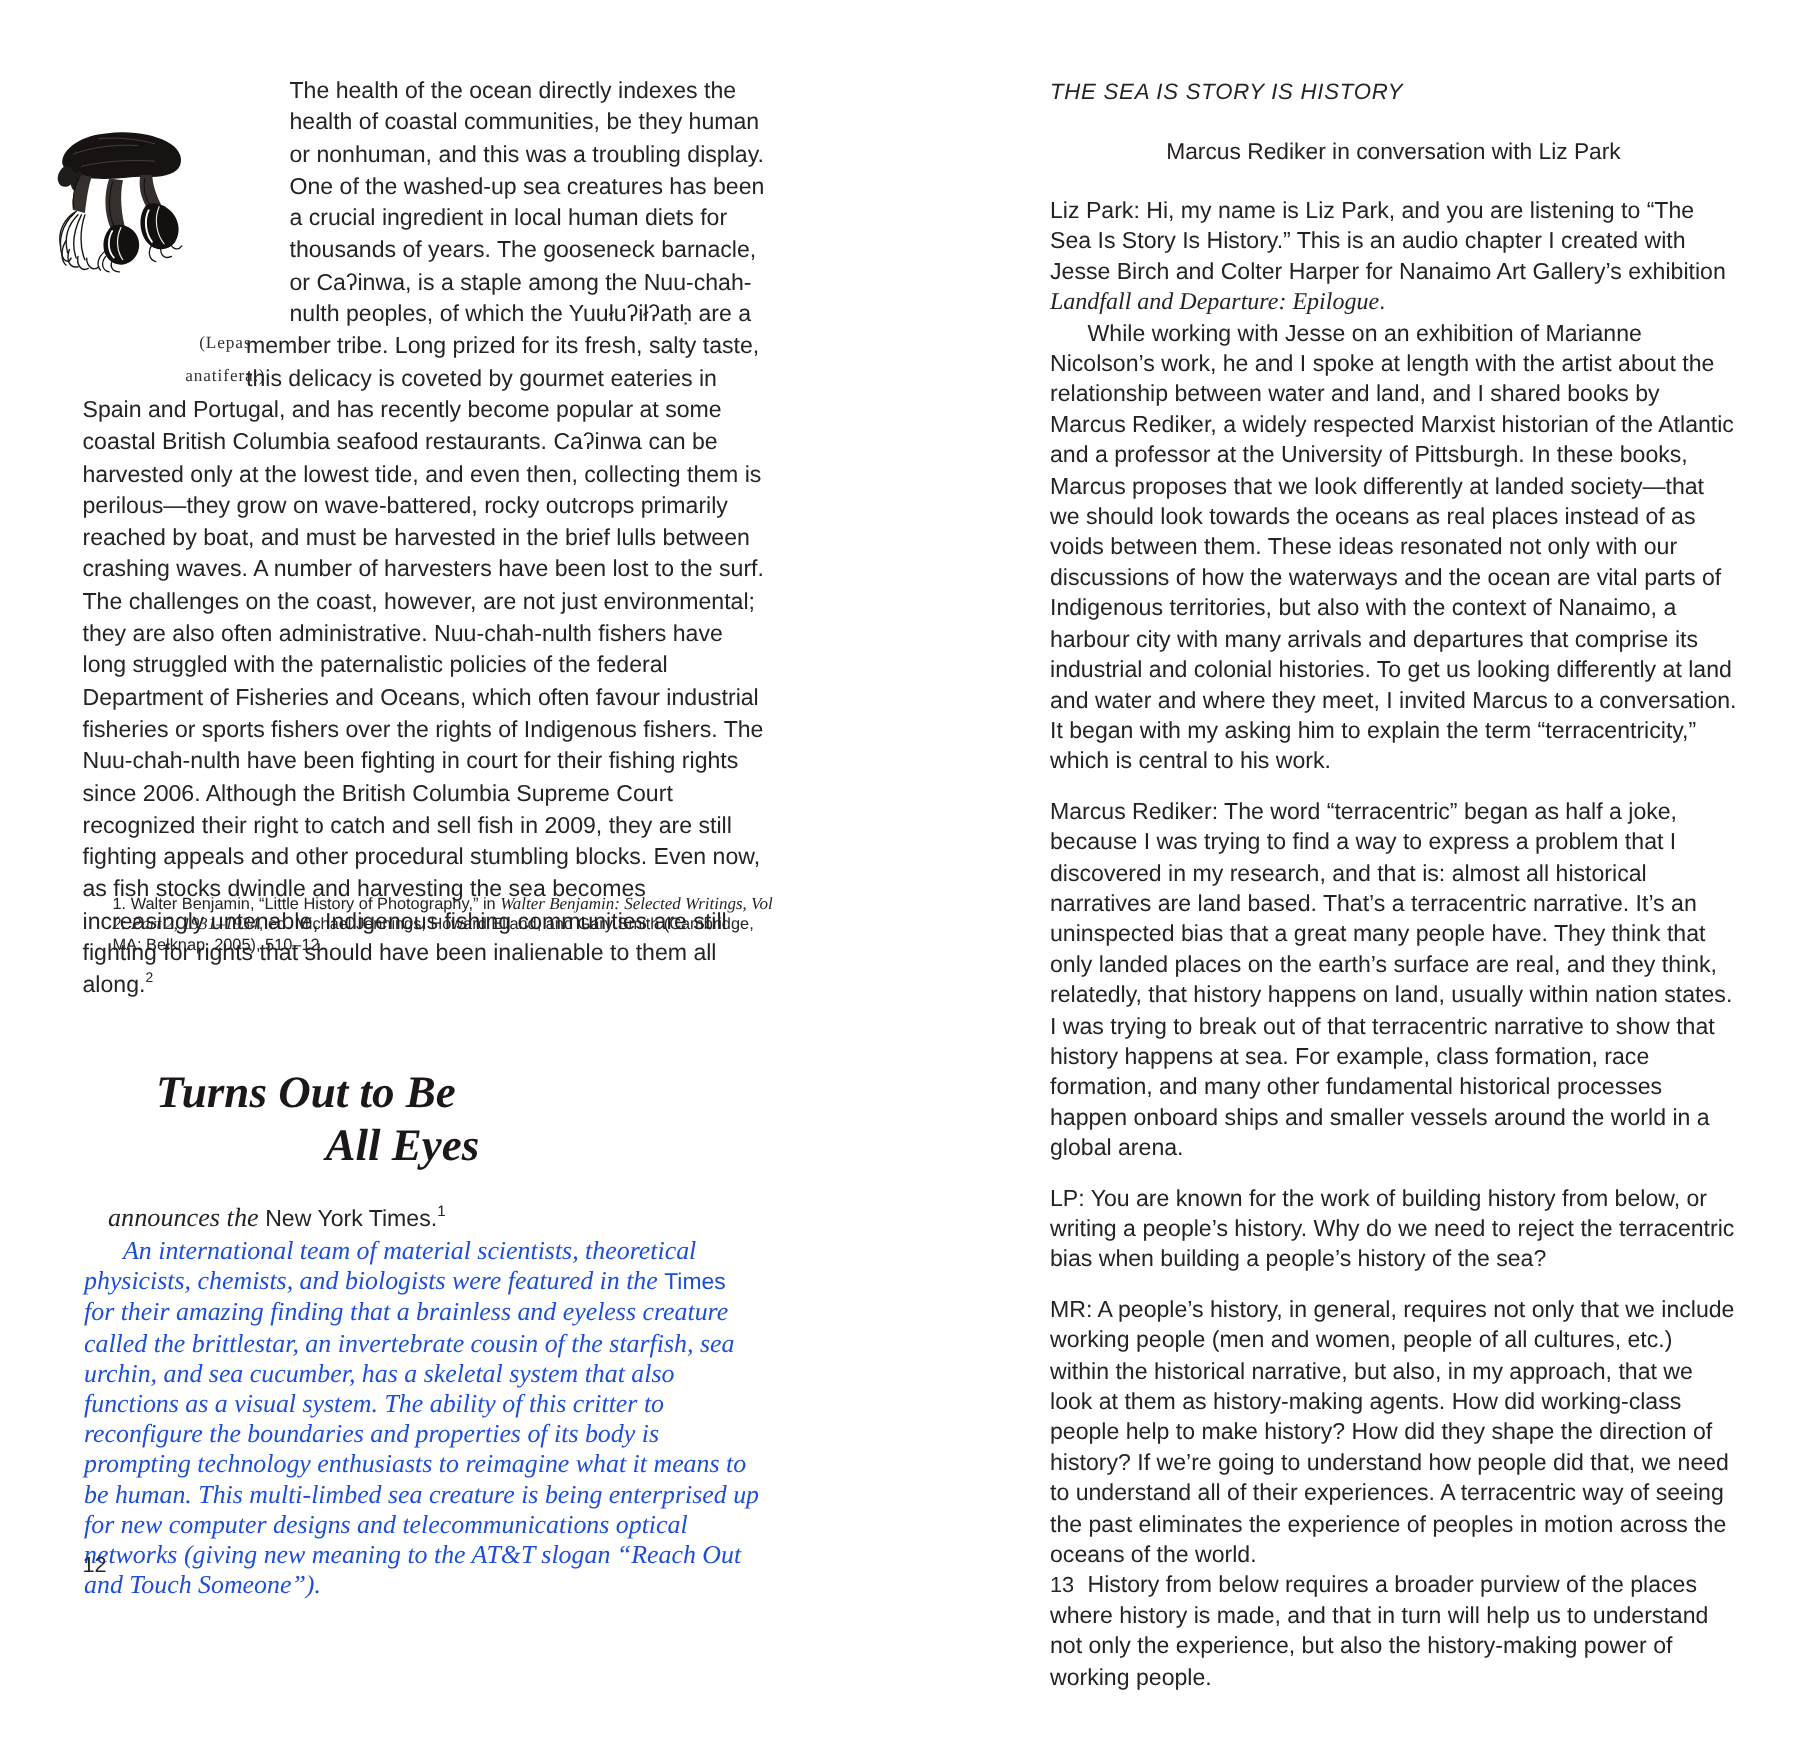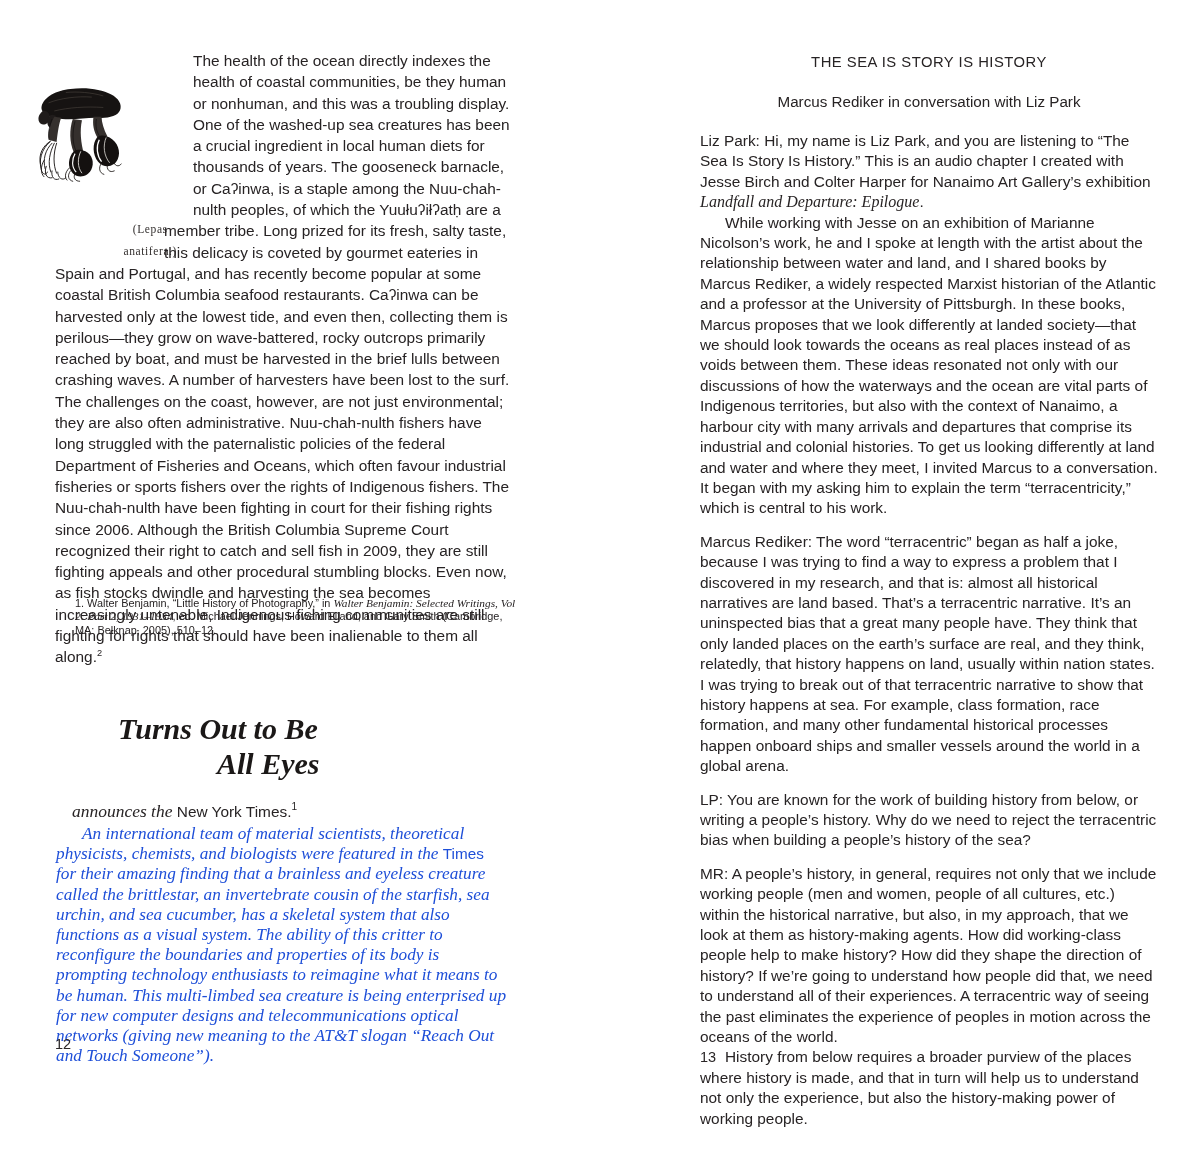--- a/index.html
+++ b/index.html
@@ -25,34 +25,34 @@
     font-size:11.5px; letter-spacing:0.6px; color:#332f2e;
   }
   .footnotes { left:75px; top:597px; width:444px; font-size:10.9px; line-height:13.4px; overflow-wrap:anywhere; }
   .footnotes p { margin:0; }
   .headline {
     left:55px; top:711px; width:330px;
     font-family:"Liberation Serif", serif; font-style:italic; font-weight:bold;
     font-size:30px; line-height:35px; color:#1b1817;
   }
   .headline .hl1 { margin-left:22px; }
-  .headline .hl2 { margin-left:63px; }
+  .headline .hl2 { margin-left:49px; }
   .headline .hl3 { margin-left:162px; }
   .announce { left:72px; top:801px; width:440px; font-family:"Liberation Serif", serif; font-style:italic; font-size:16.8px; }
   .announce .seg-s { font-size:15.4px; }
   .announce sup { font-family:"Liberation Sans", sans-serif; font-style:normal; }
   .lyric { left:56px; top:824px; width:451px; font-family:"Liberation Serif", serif; font-style:italic; font-size:16.6px; line-height:20.2px; color:#1d4ed8; }
   .lyric p { margin:0; text-indent:26px; }
   .lyric .seg-s { font-size:0.92em; }
   .pagenum { font-size:14.5px; color:#2a2627; }
   .pn-left  { left:55px;  top:1036px; }
   .pn-right { left:700px; top:1049px; }
 
   
-  .r-title { left:700px; top:54px;  width:458px; text-align:center; font-size:14.8px; letter-spacing:0.5px; }
+  .r-title { left:700px; top:54px;  width:458px; text-align:left; font-size:14.8px; letter-spacing:0.5px;font-style:italic; }
   .r-sub   { left:700px; top:93px;  width:458px; text-align:center; font-size:15.2px; }
   .r-body  { left:700px; top:131px; width:458px; font-size:15.4px; line-height:20.4px; }
   .r-body p { margin:0; }
   .r-body p.gap    { margin-top:13px; }
   .r-body p.indent { text-indent:25px; }
 
   
   .seg-i { font-family:"Liberation Serif", serif; font-style:italic; font-size:1.04em; }
   .seg-s { font-family:"Liberation Sans", sans-serif; font-style:normal; }
   sup { font-size:0.6em; line-height:0; vertical-align:super; }

